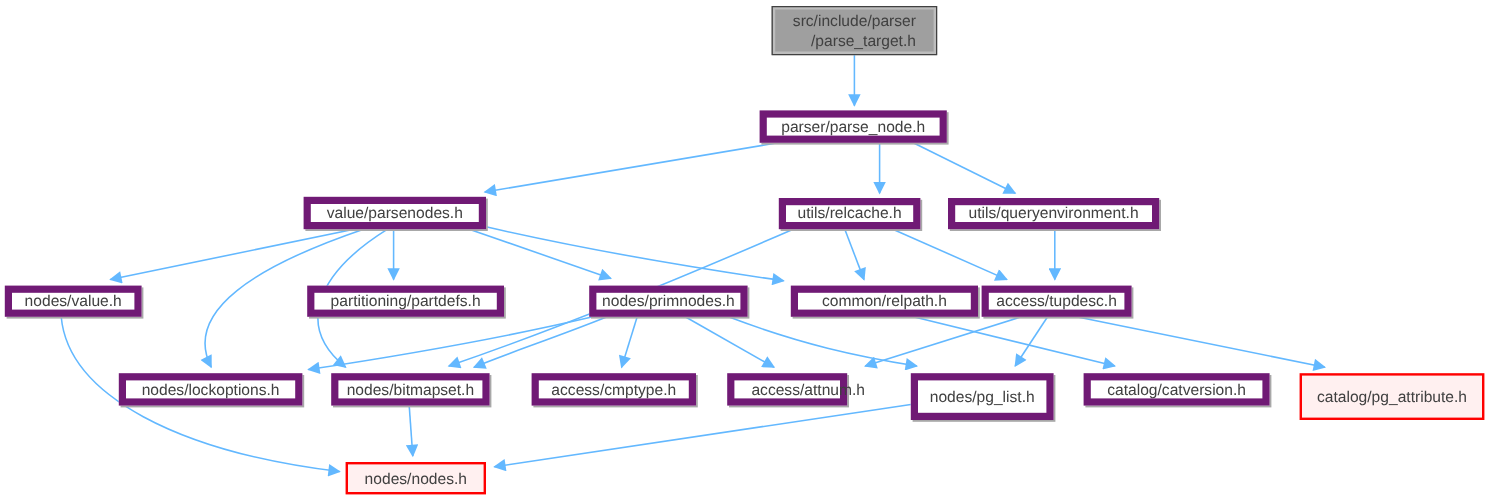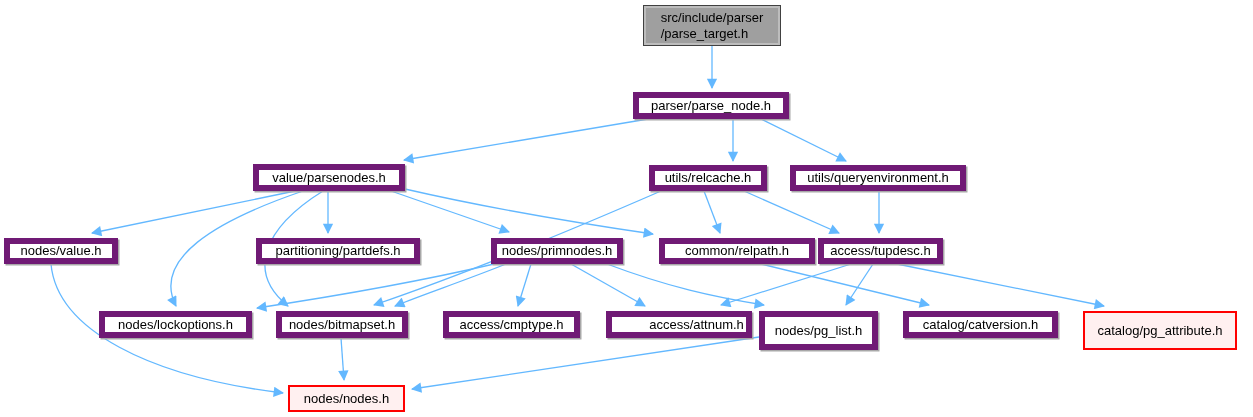--- a/index.html
+++ b/index.html
@@ -8,22 +8,22 @@
     width:1253px; height:417px;
     background:#ffffff;
     font-family:"Liberation Sans", sans-serif;
     overflow:hidden;
   }
   .edge-layer { position:absolute; left:0; top:0; width:1253px; height:417px; }
   .node {
     position:absolute;
     display:flex; align-items:center; justify-content:center;
     box-sizing:border-box;
-    text-align:left;
-    font-size:13px; line-height:16px; color:#000000;
+    text-align:right;
+    font-size:13px; line-height:16px; color:#404040;
     white-space:pre-line;
     cursor:pointer;
   }
   .node.normal {
     background:#ffffff;
     border:6px solid #701a75;
     box-shadow:1.5px 1.5px 0 #a8a8a8;
   }
   .node.current {
     background:#9f9f9f;
@@ -82,19 +82,19 @@
       <div class="node normal" style="left: 649px; top: 165px; width: 118px; height: 26px;">utils/relcache.h</div>
       <div class="node normal" style="left: 790px; top: 165px; width: 176px; height: 26px;">utils/queryenvironment.h</div>
       <div class="node normal" style="left: 4px; top: 238px; width: 114px; height: 26px;">nodes/value.h</div>
       <div class="node normal" style="left: 256px; top: 238px; width: 164px; height: 26px;">partitioning/partdefs.h</div>
       <div class="node normal" style="left: 491px; top: 238px; width: 132px; height: 26px;">nodes/primnodes.h</div>
       <div class="node normal" style="left: 659px; top: 238px; width: 156px; height: 26px;">common/relpath.h</div>
       <div class="node normal" style="left: 818px; top: 238px; width: 125px; height: 26px;">access/tupdesc.h</div>
       <div class="node normal" style="left: 99px; top: 311px; width: 153px; height: 27px;">nodes/lockoptions.h</div>
       <div class="node normal" style="left: 276px; top: 311px; width: 132px; height: 27px;">nodes/bitmapset.h</div>
       <div class="node normal" style="left: 443px; top: 311px; width: 137px; height: 27px;">access/cmptype.h</div>
-      <div class="node normal" style="left: 606px; top: 311px; width: 146px; height: 27px; padding-left: 35px;">access/attnum.h</div>
+      <div class="node normal" style="left: 606px; top: 311px; width: 100px; height: 27px; padding-left: 35px;">access/attnum.h</div>
       <div class="node normal" style="left: 759px; top: 311px; width: 119px; height: 39px;">nodes/pg_list.h</div>
       <div class="node normal" style="left: 903px; top: 311px; width: 155px; height: 27px;">catalog/catversion.h</div>
       <div class="node external" style="left: 1083px; top: 311px; width: 154px; height: 39px;">catalog/pg_attribute.h</div>
       <div class="node external" style="left: 288px; top: 385px; width: 117px; height: 27px;">nodes/nodes.h</div>
     </div>
 </div>
 
 </body></html>

